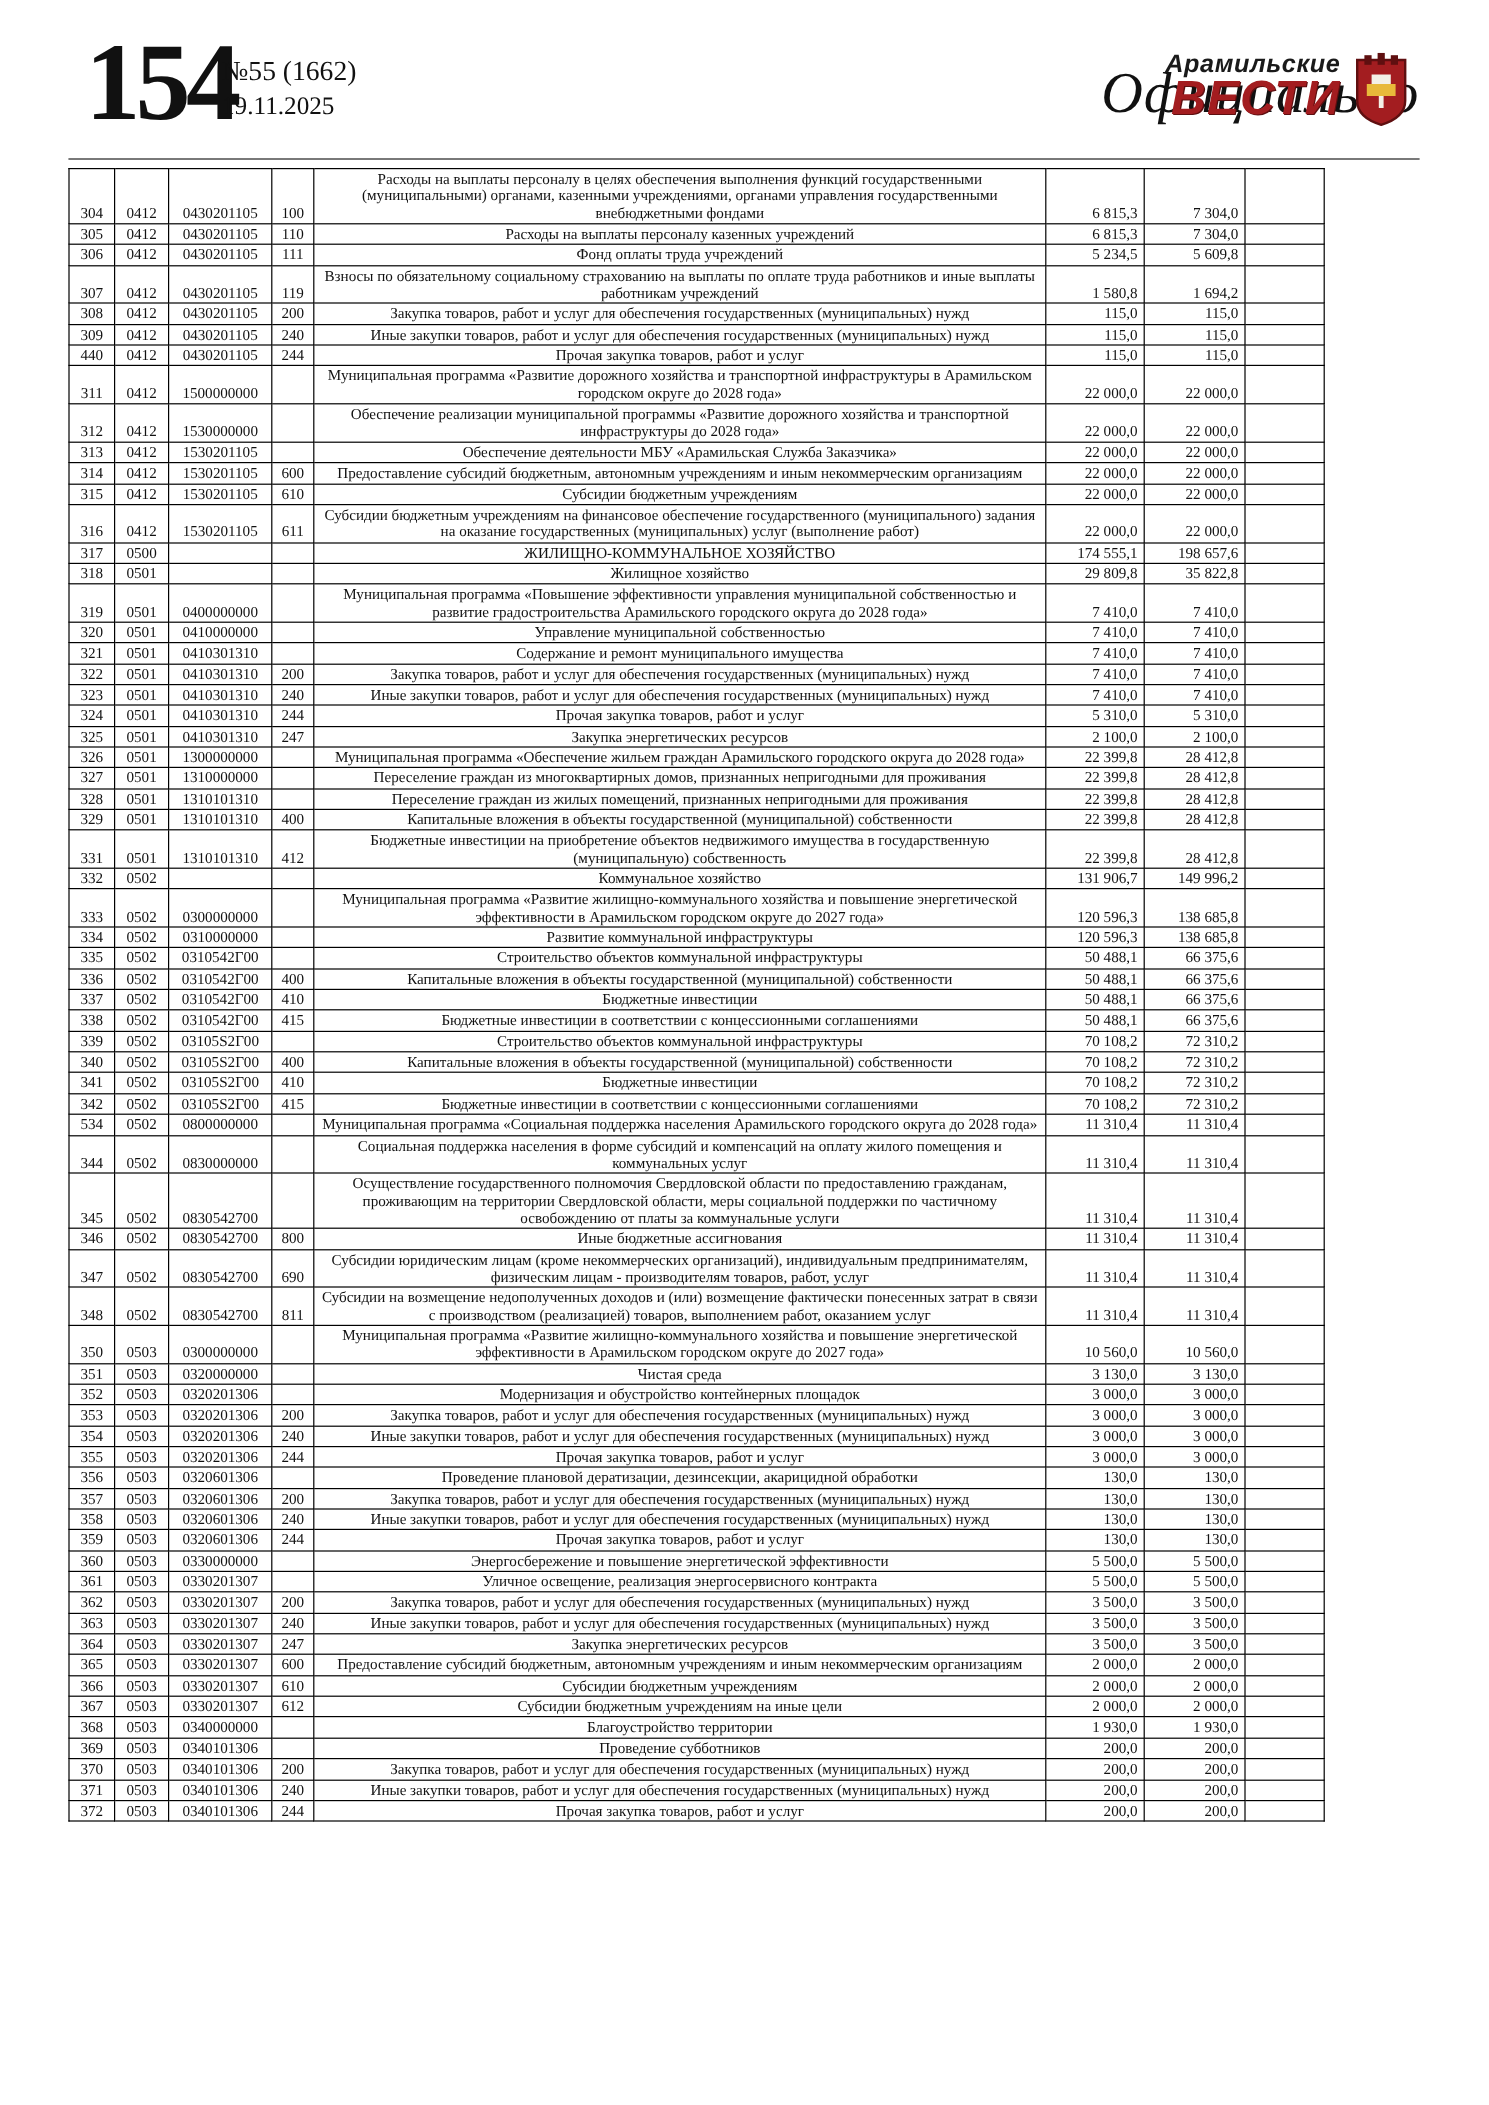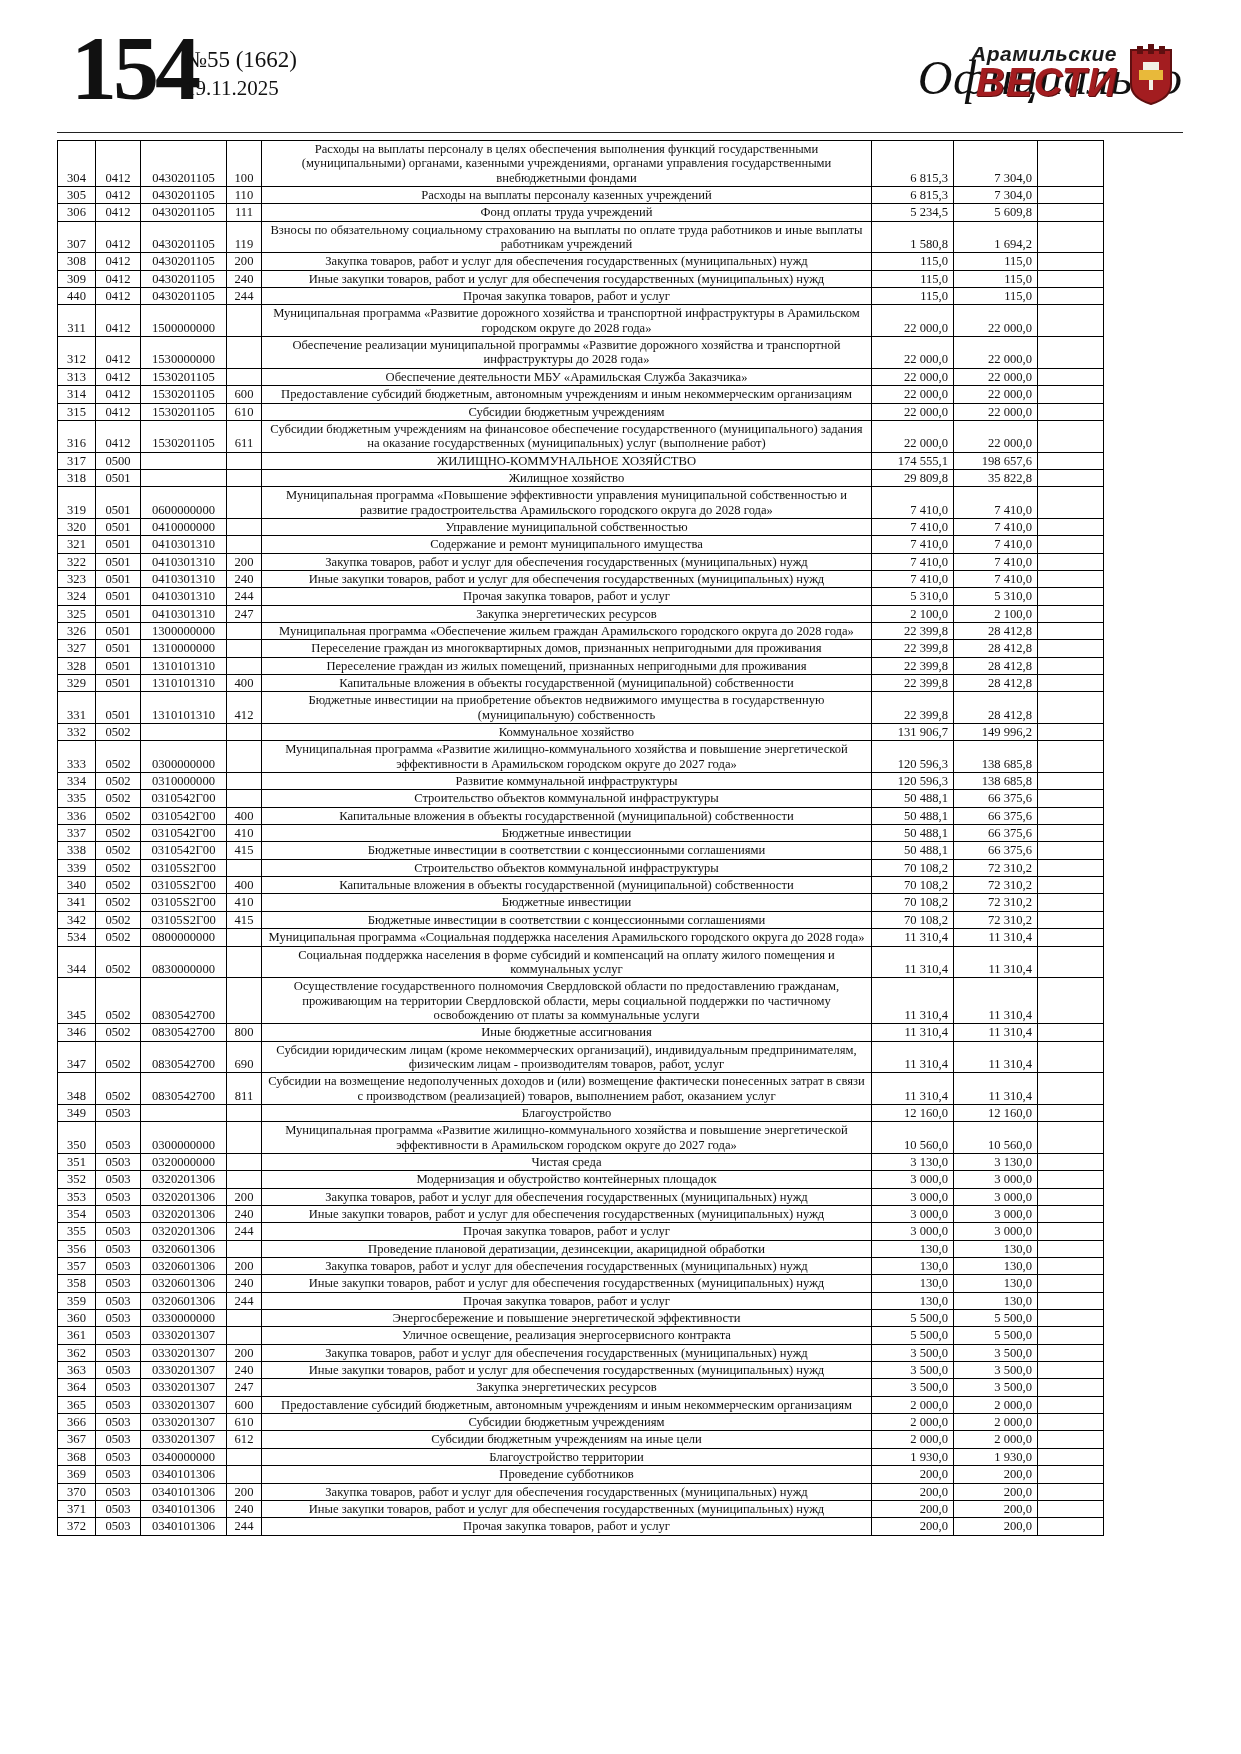--- a/index.html
+++ b/index.html
@@ -248,21 +248,21 @@
           <td></td>
           <td></td>
           <td class="name">Жилищное хозяйство</td>
           <td class="amt">29 809,8</td>
           <td class="amt">35 822,8</td>
           <td></td>
         </tr>
         <tr>
           <td>319</td>
           <td>0501</td>
-          <td>0600000000</td>
+          <td>0400000000</td>
           <td></td>
           <td class="name">Муниципальная программа «Повышение эффективности управления муниципальной собственностью и развитие градостроительства Арамильского городского округа до 2028 года»</td>
           <td class="amt">7 410,0</td>
           <td class="amt">7 410,0</td>
           <td></td>
         </tr>
         <tr>
           <td>320</td>
           <td>0501</td>
           <td>0410000000</td>
@@ -533,30 +533,20 @@
           <td></td>
         </tr>
         <tr>
           <td>348</td>
           <td>0502</td>
           <td>0830542700</td>
           <td>811</td>
           <td class="name">Субсидии на возмещение недополученных доходов и (или) возмещение фактически понесенных затрат в связи с производством (реализацией) товаров, выполнением работ, оказанием услуг</td>
           <td class="amt">11 310,4</td>
           <td class="amt">11 310,4</td>
-          <td></td>
-        </tr>
-        <tr>
-          <td>349</td>
-          <td>0503</td>
-          <td></td>
-          <td></td>
-          <td class="name">Благоустройство</td>
-          <td class="amt">12 160,0</td>
-          <td class="amt">12 160,0</td>
           <td></td>
         </tr>
         <tr>
           <td>350</td>
           <td>0503</td>
           <td>0300000000</td>
           <td></td>
           <td class="name">Муниципальная программа «Развитие жилищно-коммунального хозяйства и повышение энергетической эффективности в Арамильском городском округе до 2027 года»</td>
           <td class="amt">10 560,0</td>
           <td class="amt">10 560,0</td>

